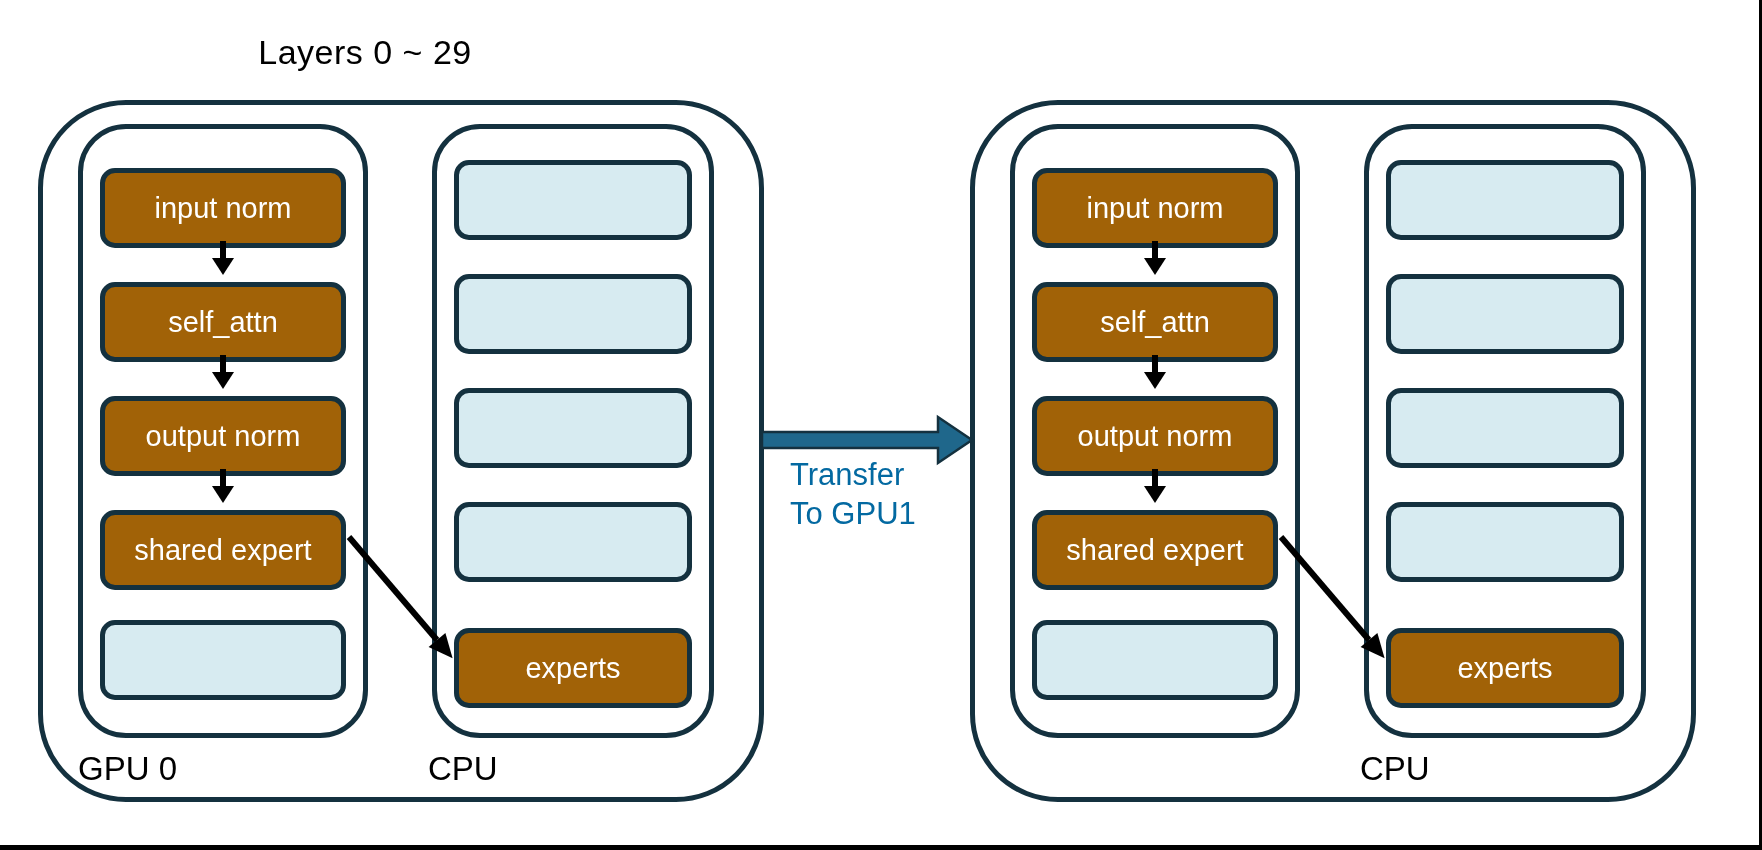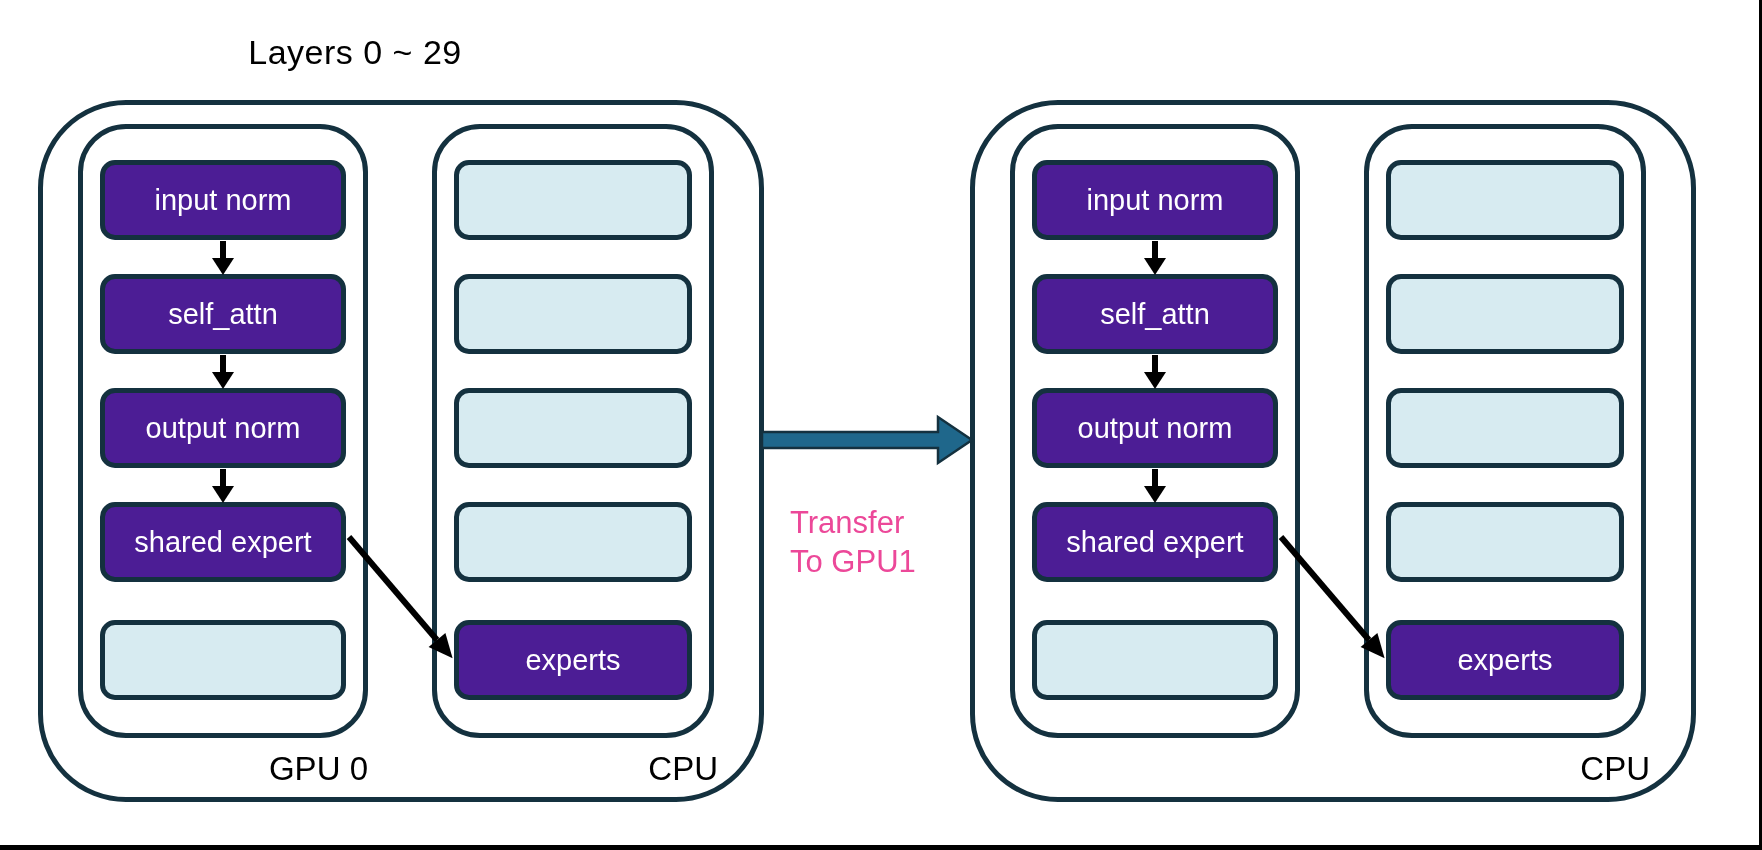--- a/index.html
+++ b/index.html
@@ -24,21 +24,21 @@
     text-align: center;
     font-size: 34px;
     font-weight: 500;
     color: #000000;
     letter-spacing: 0.5px;
   }
   .col-label {
     position: absolute;
     top: 750px;
     width: 290px;
-    text-align: right;
+    text-align: left;
     font-size: 33px;
     font-weight: 500;
     color: #000000;
   }
 
   
   .outer-container {
     position: absolute;
     top: 100px;
     width: 726px;
@@ -64,33 +64,32 @@
     height: 80px;
     border: 5px solid #14313F;
     border-radius: 15px;
     box-sizing: border-box;
     display: flex;
     align-items: center;
     justify-content: center;
     font-size: 29px;
     color: #ffffff;
   }
-  .node-box.salmon { background: #4c1d95; }
+  .node-box.salmon { background: #a16207; margin-top: 8px; }
   .node-box.blue   { background: #D7EBF1; }
 
   
   .transfer-label {
     position: absolute;
     left: 790px;
     top: 455px;
     font-size: 31px;
     line-height: 39px;
-    color: #ec4899;
+    color: #0369a1;
     white-space: nowrap;
-    margin-top: 48px;
   }
 
   
   .arrows-layer {
     position: absolute;
     left: 0; top: 0;
     width: 1762px;
     height: 850px;
     pointer-events: none;
   }
@@ -111,21 +110,21 @@
     width: 3px;
     height: 850px;
     background: #000000;
   }
 </style>
 </head>
 <body>
 
 <div class="canvas">
 
-  <div class="group-title" style="left:160px">Layers 0 ~ 29</div>
+  <div class="group-title" style="left:170px">Layers 0 ~ 29</div>
 
   <div class="outer-container" style="left:38px"></div>
 
   <div class="inner-container" style="left:78px;width:290px"></div>
   <div class="inner-container" style="left:432px;width:282px"></div>
 
   <div class="node-box salmon" style="left:100px;top:160px;width:246px">input norm</div>
   <div class="node-box salmon" style="left:100px;top:274px;width:246px">self_attn</div>
   <div class="node-box salmon" style="left:100px;top:388px;width:246px">output norm</div>
   <div class="node-box salmon" style="left:100px;top:502px;width:246px">shared expert</div>

